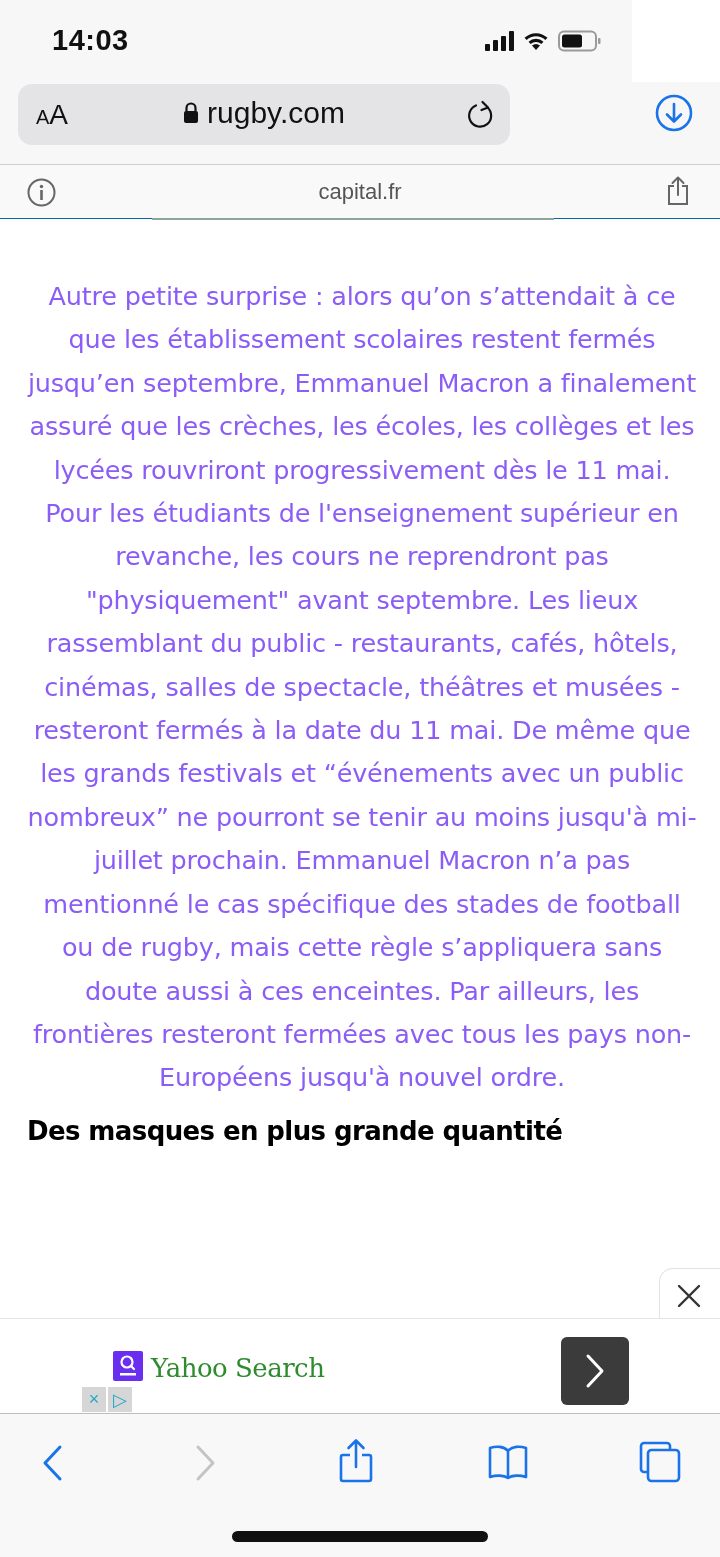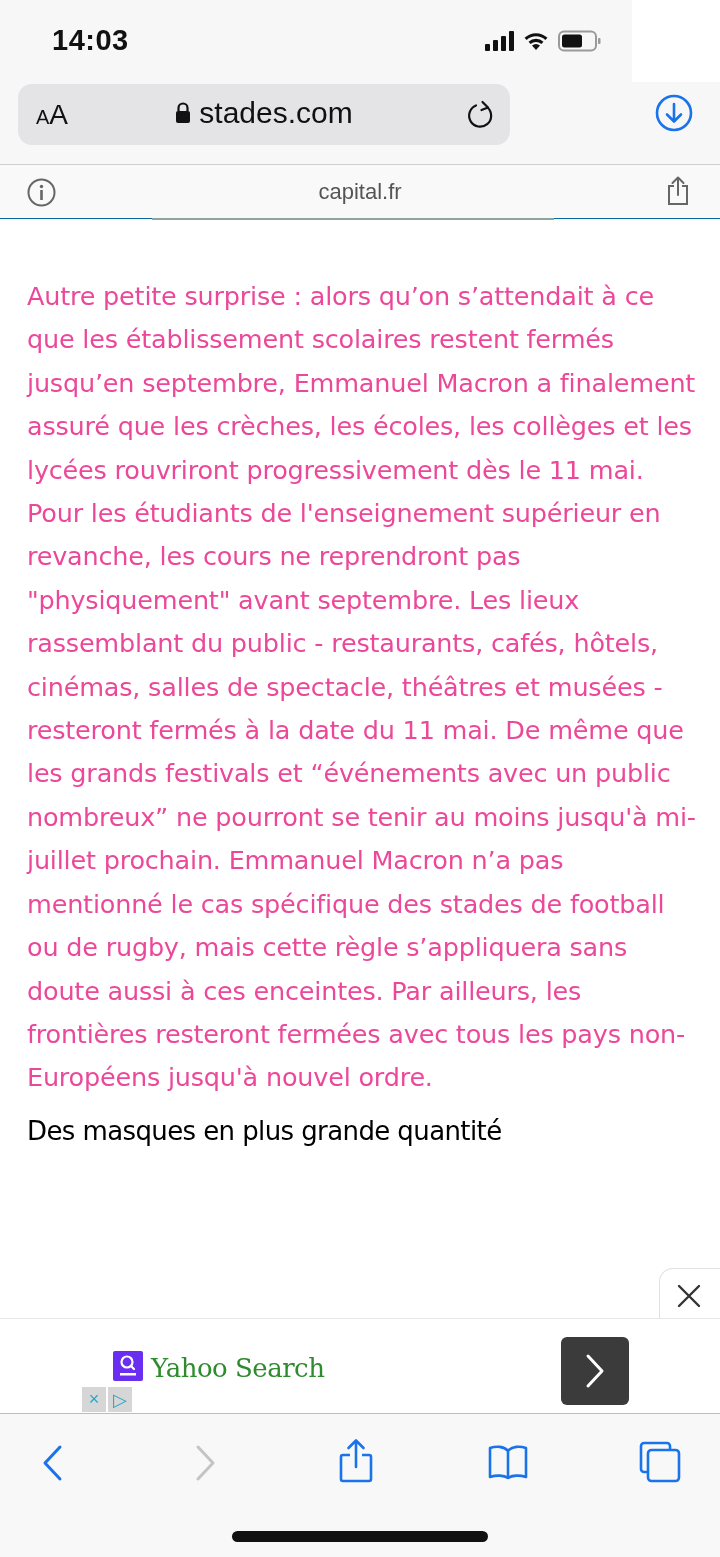--- a/index.html
+++ b/index.html
@@ -26,22 +26,22 @@
 
   
   .site-bar { position: absolute; top: 164px; left: 0; width: 720px; height: 55px; background: #f9f9f9; border-top: 1px solid #cfcfcf; border-bottom: 1px solid #0369a1; }
   .site-info { position: absolute; left: 27px; top: 13px; }
   .site-name { position: absolute; left: 0; right: 0; top: 14px; text-align: center; font-size: 22px; color: #555; }
   .site-share { position: absolute; right: 30px; top: 10px; }
   .progress-line { position: absolute; top: 218px; left: 152px; width: 402px; height: 2px; background: #8da59a; }
 
   
   .article { position: absolute; top: 275px; left: 27px; width: 670px; }
-  .article p { font-family: "DejaVu Sans", sans-serif; font-size: 25.5px; line-height: 43.4px; color: #ec4899; letter-spacing: -0.2px; }
-  .article h2 { margin-top: 16px; font-family: "DejaVu Sans", sans-serif; font-size: 26px; font-weight: normal; color: #000; letter-spacing: -0.6px; }
+  .article p { font-family: "DejaVu Sans", sans-serif; font-size: 25.5px; line-height: 43.4px; color: #8b5cf6; letter-spacing: -0.2px; text-align: center; }
+  .article h2 { margin-top: 16px; font-family: "DejaVu Sans", sans-serif; font-size: 26px; font-weight: bold; color: #000; letter-spacing: -0.6px; }
 
   
   .ad-close-tab { position: absolute; top: 1268px; left: 659px; width: 61px; height: 52px; background: #fff; border-top-left-radius: 14px; border-top: 1px solid #e2e2e2; border-left: 1px solid #e2e2e2; }
   .ad-close-tab svg { position: absolute; left: 16px; top: 14px; }
   .ad-banner { position: absolute; top: 1318px; left: 0; width: 720px; height: 95px; background: #fff; border-top: 1px solid #e6e6e6; }
   .ad-logo { position: absolute; left: 113px; top: 32px; width: 30px; height: 30px; background: #6a2ef0; border-radius: 2px; }
   .ad-title { position: absolute; left: 151px; top: 34px; font-family: "DejaVu Serif", serif; font-size: 26px; color: #2e8b2e; letter-spacing: -0.5px; }
   .ad-choices { position: absolute; left: 82px; top: 68px; display: flex; gap: 2px; }
   .ad-choices span { width: 24px; height: 25px; background: #d6d6d6; display: flex; align-items: center; justify-content: center; color: #23a8c9; font-size: 18px; }
   .ad-arrow-btn { position: absolute; left: 561px; top: 18px; width: 68px; height: 68px; background: #3b3b3b; border-radius: 6px; display: flex; align-items: center; justify-content: center; }
@@ -79,21 +79,21 @@
 <div class="url-area">
   <div class="url-field">
     <div class="aa">
       <span class="small">A</span><span class="big">A</span>
     </div>
     <div class="url-center">
       <svg width="16" height="22" viewBox="0 0 16 22">
         <path d="M3.5 9 V6 A4.5 4.5 0 0 1 12.5 6 V9" fill="none" stroke="#111" stroke-width="2.2"></path>
         <rect x="1" y="9" width="14" height="12" rx="2" fill="#111"></rect>
       </svg>
-      <span class="url-text">stades.com</span>
+      <span class="url-text">rugby.com</span>
     </div>
     <svg class="reload" width="30" height="32" viewBox="0 0 30 32">
       <path d="M21.5 9.5 A11 11 0 1 1 10 7.5" fill="none" stroke="#111" stroke-width="2.2" stroke-linecap="round"></path>
       <path d="M16.5 4 L22 9.5 L15.5 12" fill="none" stroke="#111" stroke-width="2.2" stroke-linecap="round" stroke-linejoin="round"></path>
     </svg>
   </div>
   <svg class="download" width="38" height="38" viewBox="0 0 38 38">
     <circle cx="19" cy="19" r="17" fill="none" stroke="#1a73e8" stroke-width="2.6"></circle>
     <path d="M19 10 V27 M12 20.5 L19 27.5 L26 20.5" fill="none" stroke="#1a73e8" stroke-width="2.6" stroke-linecap="round" stroke-linejoin="round"></path>
   </svg>

